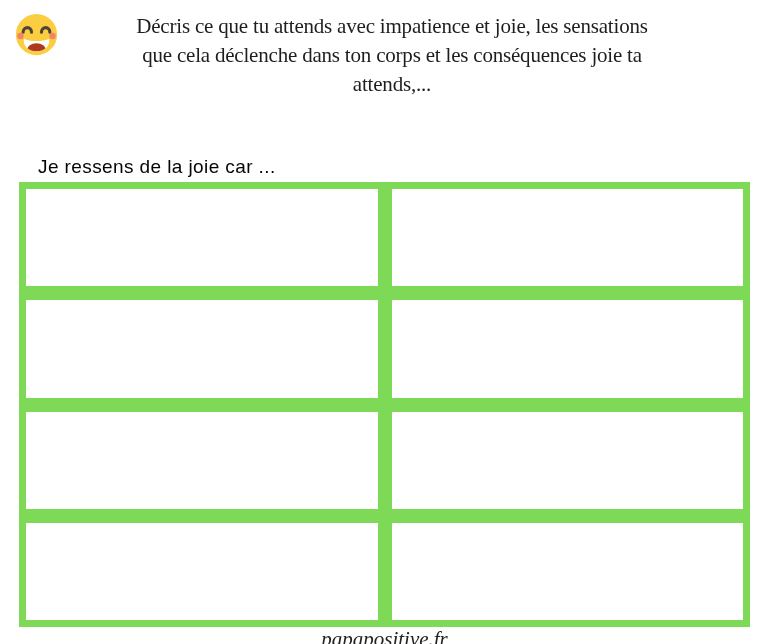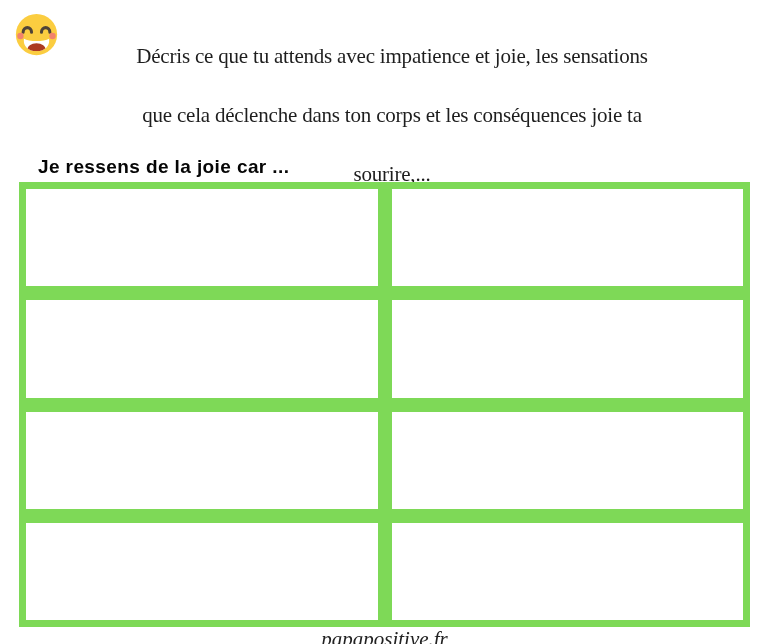--- a/index.html
+++ b/index.html
@@ -23,27 +23,27 @@
     position: absolute;
     left: 16px; top: 12px;
     width: 752px;
     text-align: center;
     font-family: "Liberation Serif", serif;
     font-size: 21px;
     line-height: 29px;
     letter-spacing: -0.2px;
     color: #1e1e1e;
   }
-  .instructions .line { white-space: nowrap; margin-top: 30px; }
+  .instructions .line { white-space: nowrap; }
 
   .prompt {
     position: absolute;
     left: 38px; top: 156px;
     font-family: "Liberation Sans", sans-serif;
-    font-weight: bold;
+    font-weight: normal;
     font-size: 19px;
     letter-spacing: 0.4px;
     color: #050505;
     white-space: nowrap;
   }
 
   .grid {
     position: absolute;
     left: 19px; top: 182px;
     width: 731px; height: 445px;
@@ -87,21 +87,21 @@
       <g clip-path="url(#mouth-clip)">
         <rect x="17" y="39" width="38" height="21" fill="var(--emoji-teeth, #ffffff)"></rect>
         <ellipse cx="36" cy="56.5" rx="12.5" ry="9" fill="var(--emoji-mouth-interior, #ac3a21)"></ellipse>
       </g>
     </svg>
   </div>
 
   <div class="instructions">
     <div class="line">Décris ce que tu attends avec impatience et joie, les sensations</div>
     <div class="line">que cela déclenche dans ton corps et les conséquences joie ta</div>
-    <div class="line">sourire,...</div>
+    <div class="line">attends,...</div>
   </div>
 
   <div class="prompt">Je ressens de la joie car ...</div>
 
   <div class="grid">
       <div class="cell"></div>
       <div class="cell"></div>
       <div class="cell"></div>
       <div class="cell"></div>
       <div class="cell"></div>

